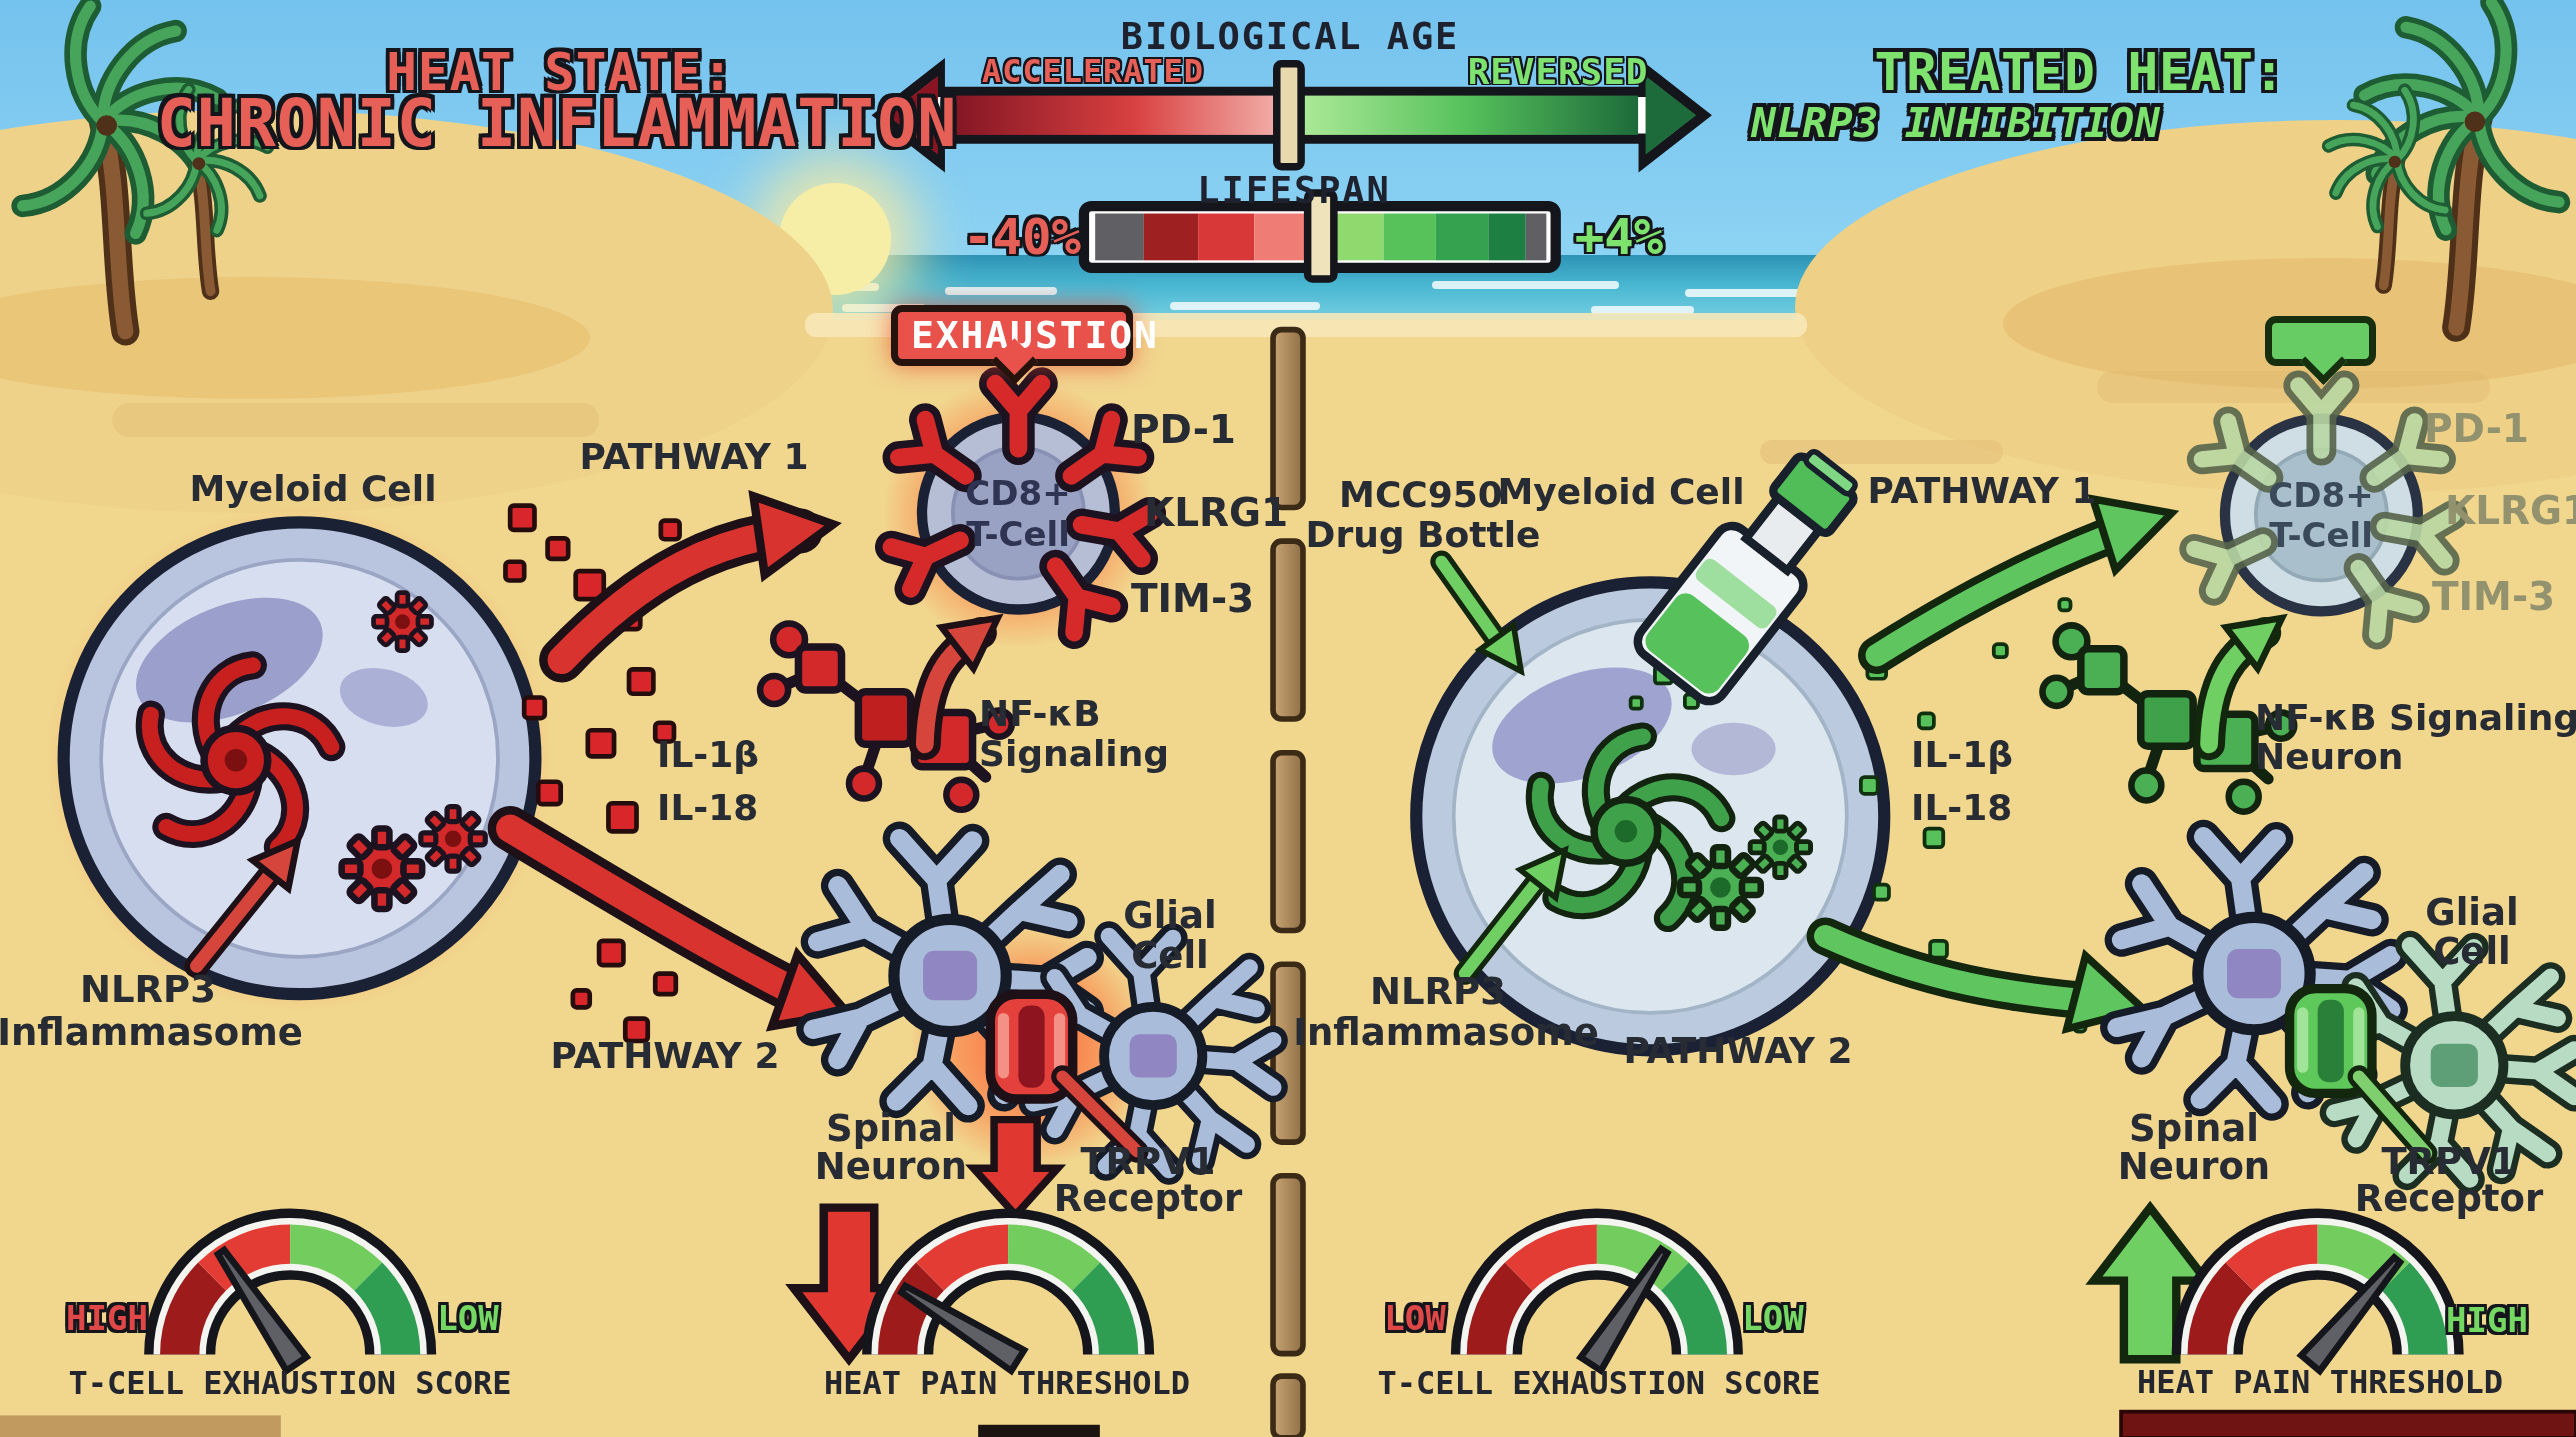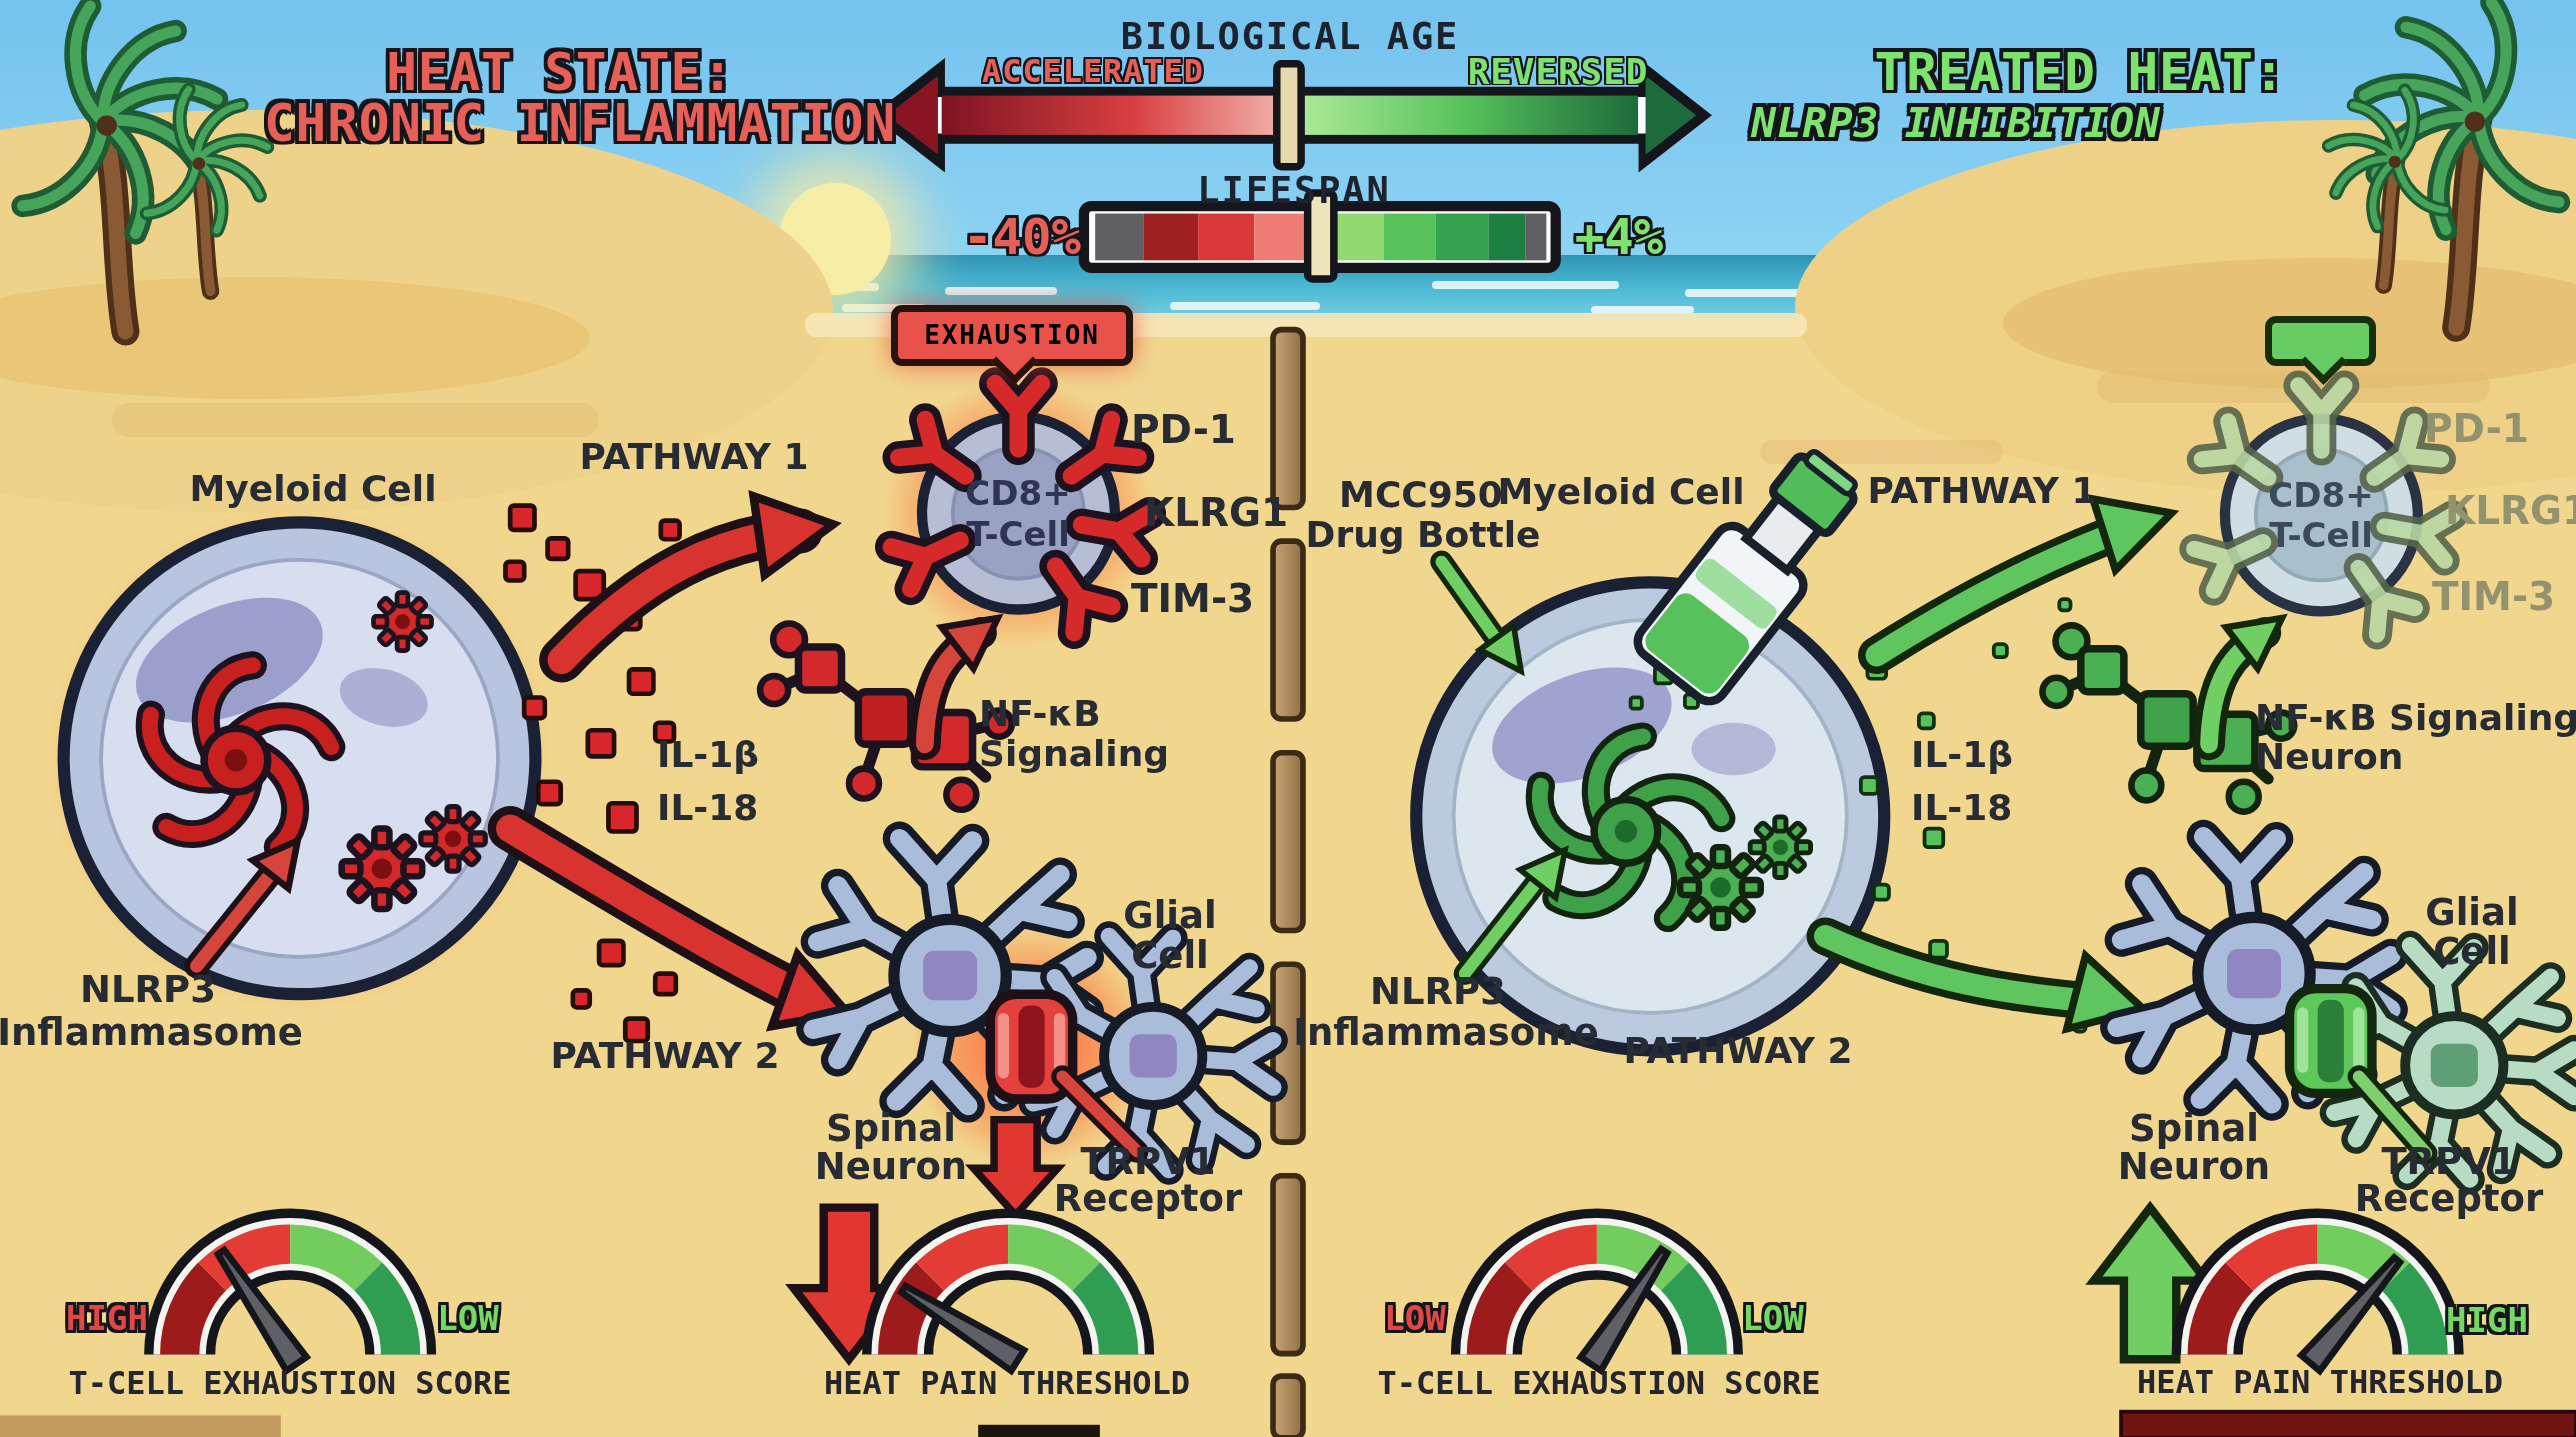--- a/index.html
+++ b/index.html
@@ -27,22 +27,22 @@
   .lblL { position:absolute; transform:translate(0,-50%); white-space:nowrap; }
   .dk   { color:#272b33; font-weight:700; }
   .mono { font-family:"DejaVu Sans Mono", monospace; font-weight:700; }
   .o2 { text-shadow:1.9px 0 #15151c,-1.9px 0 #15151c,0 1.9px #15151c,0 -1.9px #15151c,1.9px 1.9px #15151c,-1.9px -1.9px #15151c,1.9px -1.9px #15151c,-1.9px 1.9px #15151c; }
   .o3 { text-shadow:2.8px 0 #15151c,-2.8px 0 #15151c,0 2.8px #15151c,0 -2.8px #15151c,2.8px 2.8px #15151c,-2.8px -2.8px #15151c,2.8px -2.8px #15151c,-2.8px 2.8px #15151c; }
   .o4 { text-shadow:3.7px 0 #15151c,-3.7px 0 #15151c,0 3.7px #15151c,0 -3.7px #15151c,3.7px 3.7px #15151c,-3.7px -3.7px #15151c,3.7px -3.7px #15151c,-3.7px 3.7px #15151c; }
   .red { color:#e66058; } .grn { color:#7ee26f; }
   .bubble { position:absolute; border-radius:11.2px; }
   #bubbleAged { left:891px; top:305px; width:228px; height:47px; background:#e8524a;
                 border:7.5px solid #27130e; box-shadow:0 0 24px rgba(230,60,40,.65); }
-  #bubbleAged .txt { width:100%; text-align:center; line-height:47px; font-size:26px;
-                letter-spacing:1.9px; color:#000000; }
+  #bubbleAged .txt { width:100%; text-align:center; line-height:47px; font-size:38px;
+                letter-spacing:1.9px; color:#ffffff;padding-left:13px; }
   #bubbleTreated { left:2265px; top:316px; width:97px; height:36px; background:#66cc63;
                 border:7.5px solid #16300f; }
   .tail { position:absolute; left:50%; bottom:-19px; margin-left:-14px; width:26px; height:26px;
           transform:rotate(45deg); }
   #bubbleAged .tail { background:#e8524a; border-right:7.5px solid #27130e; border-bottom:7.5px solid #27130e; }
   #bubbleTreated .tail { background:#66cc63; border-right:7.5px solid #16300f; border-bottom:7.5px solid #16300f; }
   svg { position:absolute; left:0; top:0; }
 </style>
 </head>
 <body>
@@ -566,21 +566,21 @@
 </div>
 
 <div class="lbl mono" style="left:1290px;top:36px;font-size:37px;color:#1d222e;letter-spacing:1.9px;">BIOLOGICAL AGE</div>
 <div class="lbl mono o2 red" style="left:1093px;top:71px;font-size:32px;letter-spacing:0.9px;">ACCELERATED</div>
 <div class="lbl mono o2 grn" style="left:1558px;top:71px;font-size:36px;letter-spacing:0.9px;">REVERSED</div>
 <div class="lbl mono" style="left:1294px;top:190px;font-size:37px;color:#1d222e;letter-spacing:1.9px;">LIFESPAN</div>
 <div class="lbl mono o3 red" style="left:1022px;top:237px;font-size:49px;">-40%</div>
 <div class="lbl mono o3 grn" style="left:1619px;top:237px;font-size:49px;">+4%</div>
 
 <div class="lbl mono o4 red" style="left:560px;top:72px;font-size:51px;letter-spacing:0.9px;">HEAT STATE:</div>
-<div class="lbl mono o4 red" style="left:580px;top:123px;font-size:51px;letter-spacing:0.9px;">CHRONIC INFLAMMATION</div>
+<div class="lbl mono o4 red" style="left:557px;top:123px;font-size:65px;letter-spacing:0.9px;">CHRONIC INFLAMMATION</div>
 <div class="lbl mono o4 grn" style="left:2080px;top:72px;font-size:51px;letter-spacing:0.9px;">TREATED HEAT:</div>
 <div class="lbl mono o4 grn" style="left:1956px;top:123px;font-size:41px;letter-spacing:0.9px;font-style:italic;">NLRP3 INHIBITION</div>
 
 <div class="lbl dk" style="left:313px;top:488px;font-size:36px;">Myeloid Cell</div>
 <div class="lbl dk" style="left:694px;top:456px;font-size:36px;">PATHWAY 1</div>
 <div class="lblL dk" style="left:657px;top:754px;font-size:36px;">IL-1β</div>
 <div class="lblL dk" style="left:657px;top:807px;font-size:36px;">IL-18</div>
 <div class="lbl dk" style="left:148px;top:989px;font-size:37px;">NLRP3</div>
 <div class="lbl dk" style="left:150px;top:1032px;font-size:37px;">Inflammasome</div>
 <div class="lbl dk" style="left:665px;top:1055px;font-size:36px;">PATHWAY 2</div>

